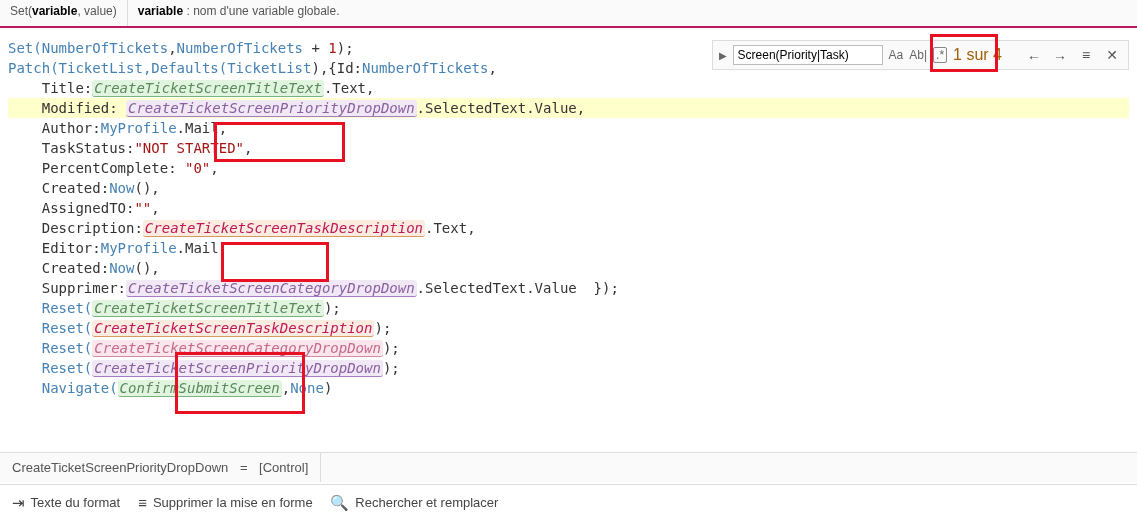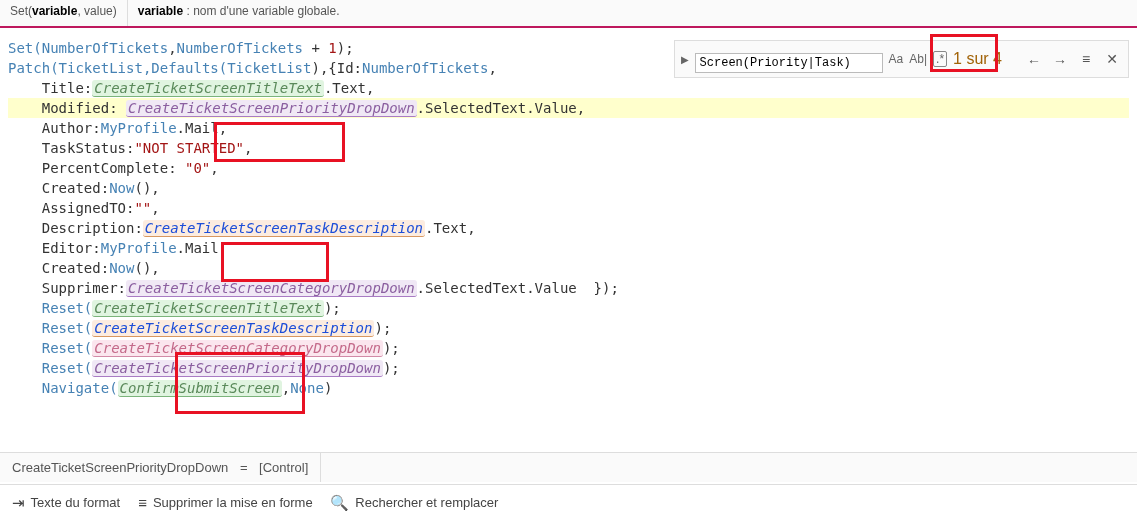--- a/index.html
+++ b/index.html
@@ -11,29 +11,29 @@
 .sig-box b { color: #000; }
 
 .code-area { padding: 10px 8px 4px 8px; background: #fff; line-height: 20px; }
 .code-area pre { white-space: pre; }
 .kw-func { color: #4682b4; }
 .kw-var { color: #4682b4; }
 .str { color: #a31515; }
 .token-pill { font-style: italic; border-radius: 3px; padding: 0 2px; }
 .pill-green { background: #e0f4e0; color: #5b8a5b; border-bottom: 1.5px solid #7bb47b; }
 .pill-purple { background: #f0e8f5; color: #8b5fa0; border-bottom: 1.5px solid #a97bc4; }
-.pill-orange { background: #fcece0; color: #1d4ed8; border-bottom: 1.5px solid #d89760; }
+.pill-orange { background: #fcece0; color: #be185d; border-bottom: 1.5px solid #d89760; }
 .pill-pink { background: #fbe6ee; color: #c46a8a; border-bottom: 1.5px solid #d28aa7; }
 .hl-line { background: #ffffcc; display: inline-block; width: 100%; }
 
 .redbox { position: absolute; border: 3px solid #e81123; pointer-events: none; }
 
 .findbar { position: absolute; top: 40px; right: 8px; display: flex; align-items: center; gap: 6px; background: #fafafa; padding: 4px 6px; border: 1px solid #ddd; }
 .findbar .tri { font-size: 10px; color: #666; }
-.findbar input { width: 188px; padding: 2px 4px; border: 1px solid #bbb; font-family: Liberation Mono, monospace; font-size: 12px; margin-top: 8px; }
+.findbar input { width: 150px; padding: 2px 4px; border: 1px solid #bbb; font-family: Liberation Sans, sans-serif; font-size: 12px; }
 .findbar .opt { font-size: 12px; color: #666; cursor: pointer; }
 .findbar .icon-btn { width: 20px; height: 20px; display: inline-flex; align-items: center; justify-content: center; color: #555; cursor: pointer; font-size: 14px; }
 
 .status-bar { position: absolute; left: 0; right: 0; bottom: 38px; height: 30px; border-top: 1px solid #ddd; display: flex; align-items: center; font-size: 13px; color: #555; background: #fafafa; }
 .status-bar .cell { padding: 0 12px; border-right: 1px solid #ddd; height: 100%; display: flex; align-items: center; gap: 4px; }
 
 .footer-bar { position: absolute; left: 0; right: 0; bottom: 0; height: 36px; border-top: 1px solid #ddd; display: flex; align-items: center; gap: 18px; padding: 0 12px; background: #fff; font-size: 13px; color: #444; }
 .footer-bar .fitem { display: flex; align-items: center; gap: 6px; cursor: pointer; }
 .footer-bar .ficon { font-size: 15px; color: #444; }
 </style>

